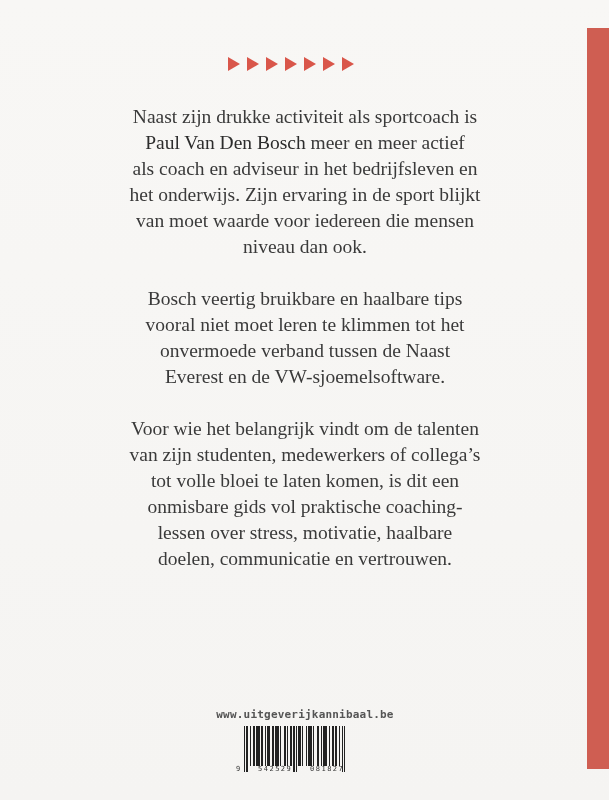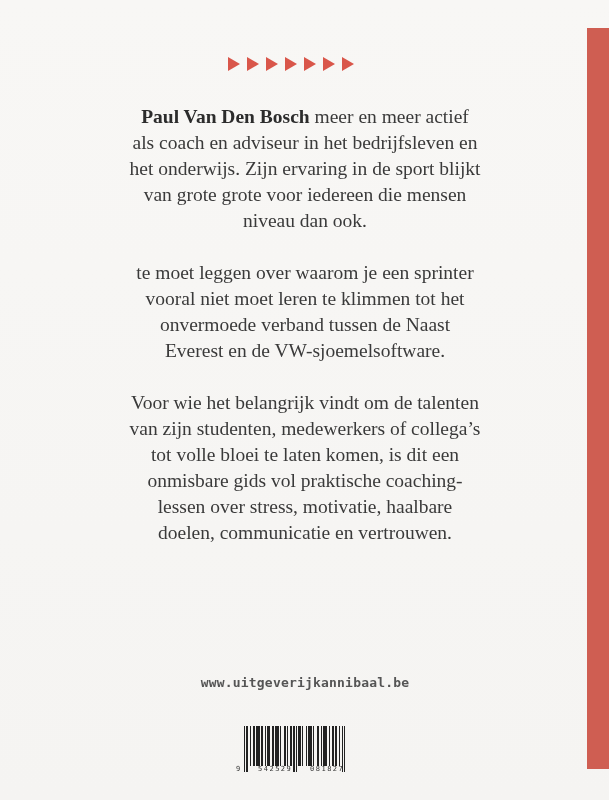--- a/index.html
+++ b/index.html
@@ -55,32 +55,32 @@
       line-height: 26px;
     }
     .blurb p {
       margin: 0 0 26px 0;
     }
     .blurb .line {
       display: block;
       white-space: nowrap;
     }
     .blurb b {
-      font-weight: bold;
+      font-weight: normal;
       color: #2c2c2c;
       text-align: center;
     }
     .website {
       position: absolute;
       left: 200px;
-      top: 675px;
+      top: 708px;
       width: 210px;
       text-align: center;
       font-family: "DejaVu Sans Mono", "Liberation Mono", monospace;
-      font-size: 13px;
+      font-size: 11px;
       letter-spacing: 0.2px;
       color: #555;
       font-weight: bold;
     }
     .barcode {
       position: absolute;
       left: 236px;
       top: 724px;
       width: 132px;
       height: 62px;
@@ -129,28 +129,29 @@
     <span class="tri"></span>
     <span class="tri"></span>
     <span class="tri"></span>
     <span class="tri"></span>
     <span class="tri"></span>
     <span class="tri"></span>
   </div>
 
   <div class="blurb">
     <p>
+      <span class="line">Naast zijn drukke activiteit als sportcoach is</span>
       <span class="line"><b>Paul Van Den Bosch</b><span> meer en meer actief</span></span>
       <span class="line">als coach en adviseur in het bedrijfsleven en</span>
       <span class="line">het onderwijs. Zijn ervaring in de sport blijkt</span>
-      <span class="line">van grote grote voor iedereen die mensen</span>
+      <span class="line">van moet waarde voor iedereen die mensen</span>
       <span class="line">niveau dan ook.</span>
     </p>
     <p>
-      <span class="line">te moet leggen over waarom je een sprinter</span>
+      <span class="line">Bosch veertig bruikbare en haalbare tips</span>
       <span class="line">vooral niet moet leren te klimmen tot het</span>
       <span class="line">onvermoede verband tussen de Naast</span>
       <span class="line">Everest en de VW-sjoemelsoftware.</span>
     </p>
     <p>
       <span class="line">Voor wie het belangrijk vindt om de talenten</span>
       <span class="line">van zijn studenten, medewerkers of collega’s</span>
       <span class="line">tot volle bloei te laten komen, is dit een</span>
       <span class="line">onmisbare gids vol praktische coaching-</span>
       <span class="line">lessen over stress, motivatie, haalbare</span>

